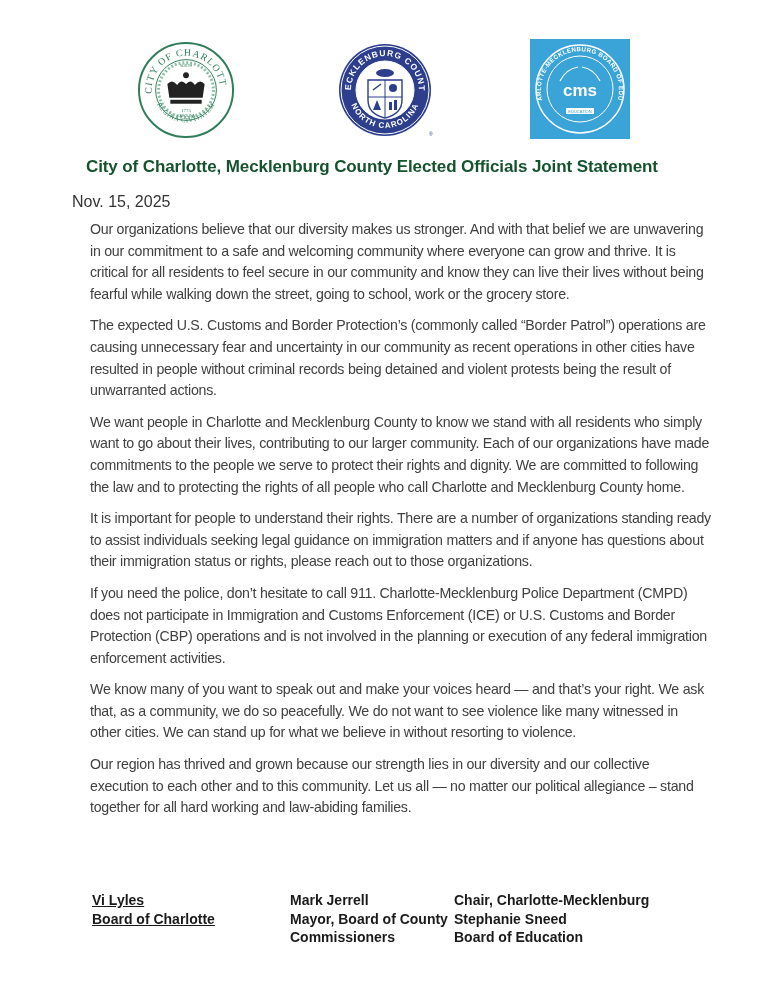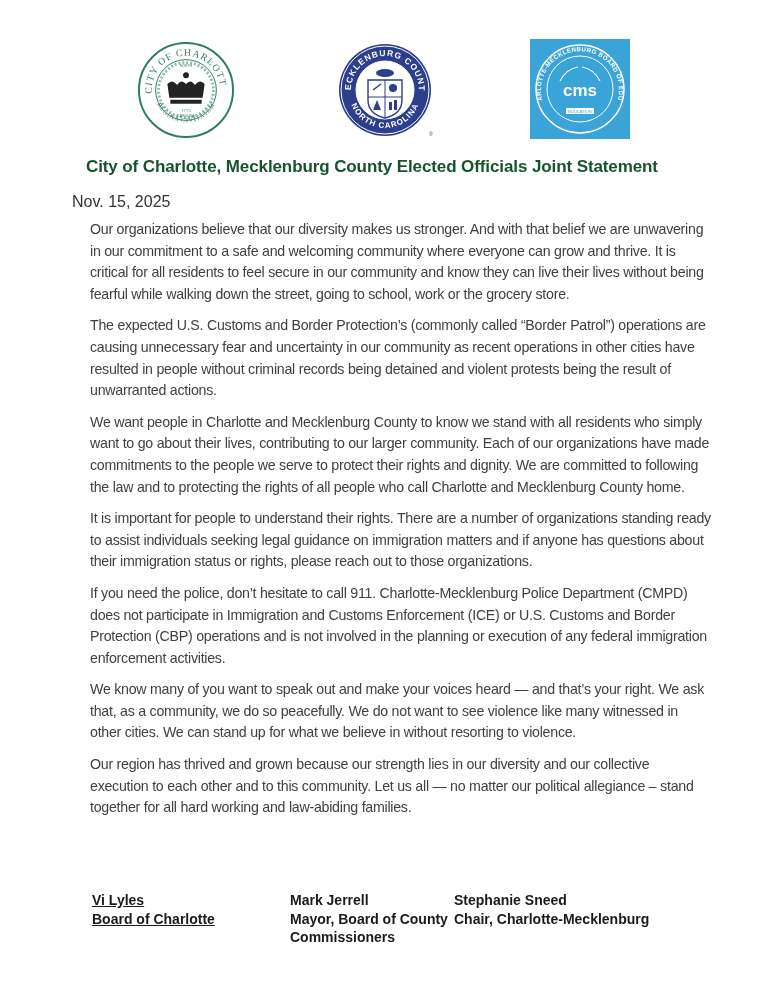--- a/index.html
+++ b/index.html
@@ -124,16 +124,17 @@
   <div class="sig sig-1">
     <div>Vi Lyles</div>
     <div>Board of Charlotte</div>
   </div>
   <div class="sig sig-2">
     <div>Mark Jerrell</div>
     <div>Mayor, Board of County</div>
     <div>Commissioners</div>
   </div>
   <div class="sig sig-3">
+    <div>Chair, Charlotte-Mecklenburg</div>
     <div>Stephanie Sneed</div>
-    <div>Chair, Charlotte-Mecklenburg</div>
+    <div>Board of Education</div>
   </div>
 </div>
 
 </body></html>

